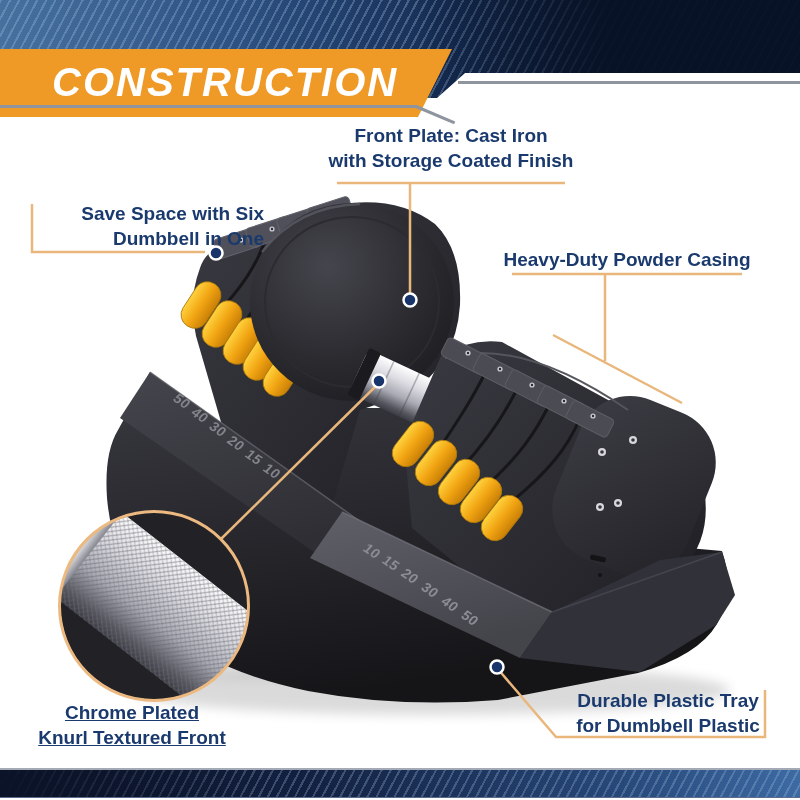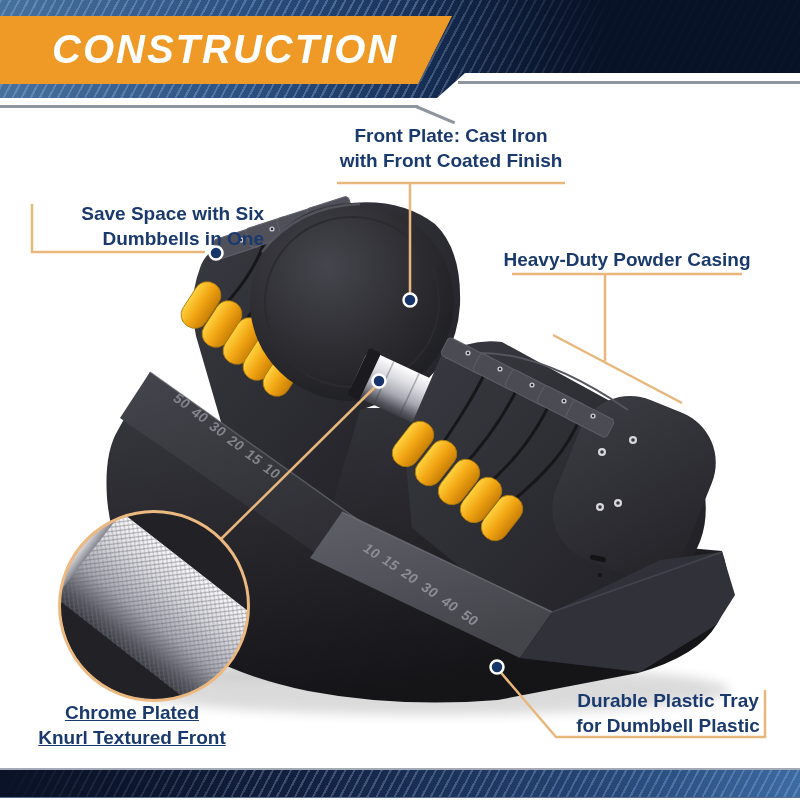--- a/index.html
+++ b/index.html
@@ -6,21 +6,21 @@
   #canvas{position:relative;width:800px;height:800px;overflow:hidden;background:#fff;
           font-family:"Liberation Sans",sans-serif;}
   
   .top-band{position:absolute;top:0;left:0;width:800px;height:98px;
     clip-path:polygon(0 0,800px 0,800px 73px,465px 73px,437px 98px,0 98px);
     background:
       linear-gradient(90deg,rgba(8,18,38,0) 52%,rgba(8,18,38,.96) 76%),
       repeating-linear-gradient(118deg,rgba(158,185,218,.34) 0 2px,rgba(0,0,0,0) 2px 8px),
       linear-gradient(90deg,#46719f 0%,#2c5182 30%,#152c52 56%,#0a1630 78%,#081226 100%);}
   .gray-line-right{position:absolute;top:81px;left:458px;width:342px;height:3px;background:#8e959f;}
-  .banner{position:absolute;top:16px;left:0;width:452px;height:68px;background:#EF9A26;
+  .banner{position:absolute;top:49px;left:0;width:452px;height:68px;background:#EF9A26;
     clip-path:polygon(0 0,452px 0,418px 68px,0 68px);}
   .banner span{display:block;padding-left:52px;line-height:66px;color:#fff;
     font-size:40px;font-weight:800;font-style:italic;letter-spacing:2px;white-space:nowrap;}
   .gray-line-banner{position:absolute;top:105px;left:0;width:418px;height:3px;background:#8e959f;}
   .gray-line-kick{position:absolute;top:105px;left:416px;width:42px;height:3px;background:#8e959f;
     transform-origin:left center;transform:rotate(23deg);}
   
   .bottom-band{position:absolute;top:768px;left:0;width:800px;height:30px;
     border-top:2px solid #a3aab6;box-sizing:border-box;border-bottom:1px solid #5a6b8c;
     background:
@@ -305,25 +305,25 @@
     <g fill="#17356B" stroke="#ffffff" stroke-width="2.5">
       <circle cx="410" cy="300" r="6.5"></circle>
       <circle cx="216" cy="253" r="6.5"></circle>
       <circle cx="379" cy="381" r="6.5"></circle>
       <circle cx="497" cy="667" r="6.5"></circle>
     </g>
   </svg>
 
   <div class="callout center co-front">
     <span>Front Plate: Cast Iron</span><br>
-    <span>with Front Coated Finish</span>
+    <span>with Storage Coated Finish</span>
   </div>
   <div class="callout co-save">
     <span>Save Space with Six</span><br>
-    <span>Dumbbells in One</span>
+    <span>Dumbbell in One</span>
   </div>
   <div class="callout center co-five">
     <br>
     <span>Heavy-Duty Powder Casing</span>
   </div>
   <div class="callout center co-chrome">
     <span>Chrome Plated</span><br>
     <span>Knurl Textured Front</span>
   </div>
   <div class="callout center co-tray">

